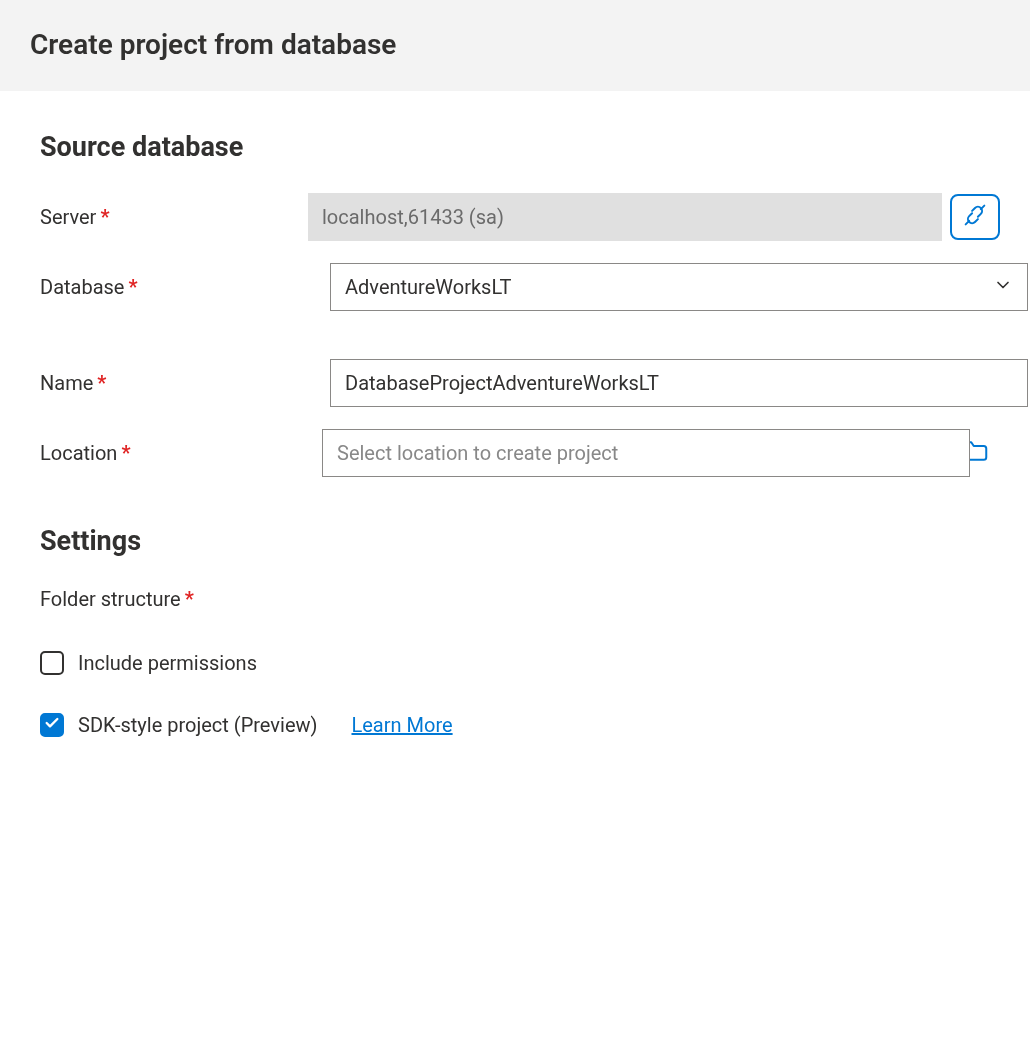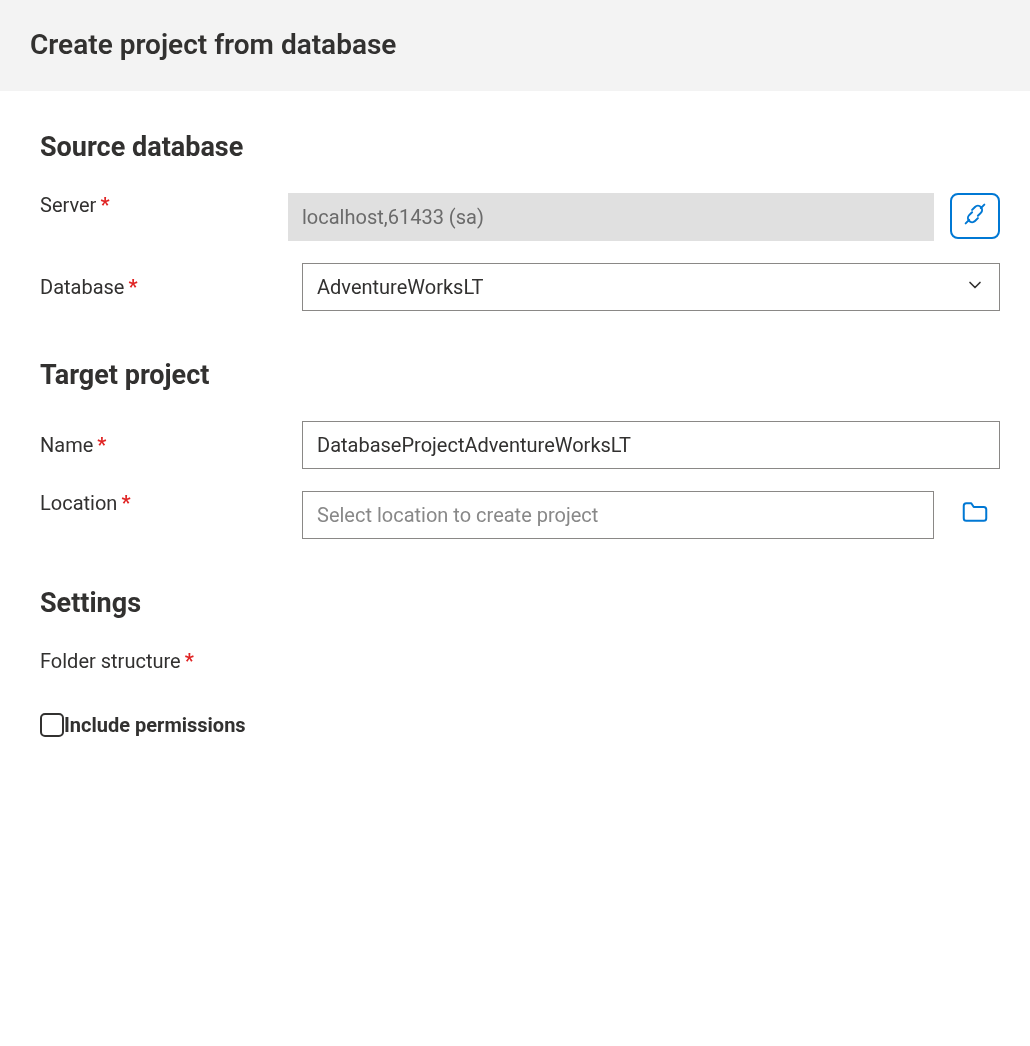--- a/index.html
+++ b/index.html
@@ -56,20 +56,21 @@
   .text-input, .select-box, .readonly-box {
     width: 100%;
     height: 48px;
     padding: 0 14px;
     font-size: 20px;
     border: 1px solid #8a8886;
     background: #ffffff;
     color: #323130;
     outline: none;
     font-family: inherit;
+    margin-left: 28px;
   }
   .readonly-box {
     background: #e0e0e0;
     border: none;
     color: #6b6b6b;
     display: flex;
     align-items: center;
     width: calc(100% - 70px);
   }
   .select-box {
@@ -100,22 +101,22 @@
     border: none;
   }
   .chevron {
     width: 20px;
     height: 20px;
     flex-shrink: 0;
   }
   .checkbox-row {
     display: flex;
     align-items: center;
+    gap: 14px;
     margin-top: 28px;
-    font-weight: bold;
   }
   .checkbox {
     width: 24px;
     height: 24px;
     border: 2px solid #323130;
     border-radius: 5px;
     background: #ffffff;
     display: flex;
     align-items: center;
     justify-content: center;
@@ -130,21 +131,21 @@
     font-size: 20px;
     color: #323130;
   }
   .link {
     color: #0078d4;
     text-decoration: underline;
     font-size: 20px;
     margin-left: 20px;
     cursor: pointer;
   }
-  .row-server { display:flex; align-items:flex-start; gap:16px; }
+  .row-server { display:flex; align-items:center; gap:8px; }
 </style>
 </head>
 <body>
 
 <div class="header">
   <h1>Create project from database</h1>
 </div>
 
 <div class="content">
 
@@ -181,21 +182,20 @@
             <svg class="chevron" viewBox="0 0 24 24" fill="none" stroke="#323130" stroke-width="2" stroke-linecap="round" stroke-linejoin="round">
                 <polyline points="6 9 12 15 18 9"></polyline>
               </svg>
           </span>
         </div>
       </div>
     </div>
   </div>
 
   <div class="section">
-    <h2 class="section-title">Target project</h2>
 
     <div class="field-row">
       <div class="field-label">
         <span>Name</span><span class="required">*</span>
       </div>
       <div class="field-control">
         <input class="text-input" type="text" value="DatabaseProjectAdventureWorksLT" style="">
       </div>
     </div>
 
@@ -223,16 +223,27 @@
       <div class="field-label">
         <span>Folder structure</span><span class="required">*</span>
       </div>
     </div>
 
     <div class="checkbox-row" style="margin-top:40px;">
       <div class="checkbox"></div>
       <span class="checkbox-label">Include permissions</span>
     </div>
 
+    <div class="checkbox-row" style="margin-top:38px;">
+      <div class="checkbox checked">
+        <span>
+          <svg width="16" height="16" viewBox="0 0 24 24" fill="none" stroke="#ffffff" stroke-width="3.5" stroke-linecap="round" stroke-linejoin="round">
+              <polyline points="4 12 9 17 20 6"></polyline>
+            </svg>
+        </span>
+      </div>
+      <span class="checkbox-label">SDK-style project (Preview)</span>
+      <a class="link">Learn More</a>
+    </div>
 
   </div>
 
 </div>
 
 </body></html>

